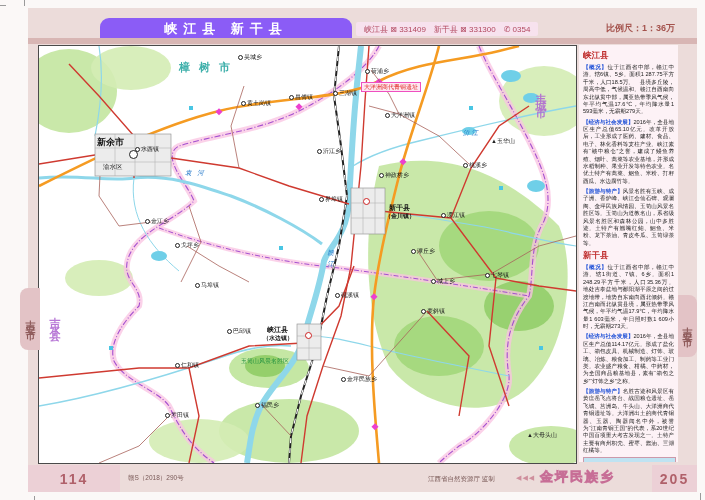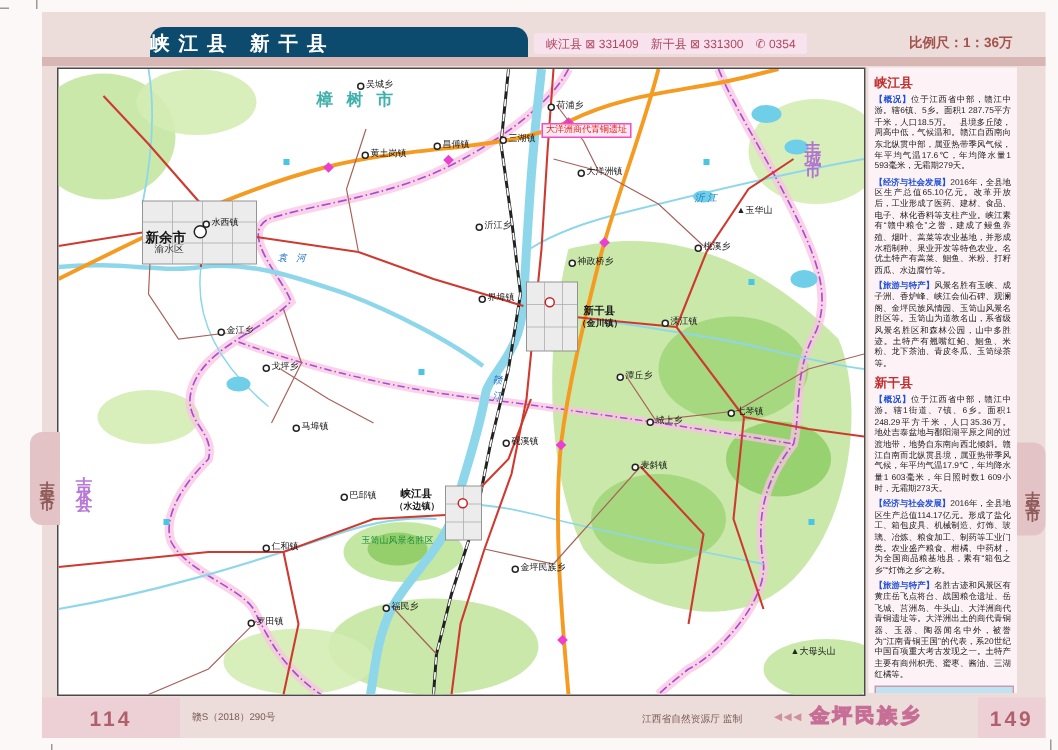--- a/index.html
+++ b/index.html
@@ -1,40 +1,40 @@
 <!DOCTYPE html>
 <html><head>
 <meta charset="utf-8">
 <style>
   html,body{margin:0;padding:0;}
   body{width:705px;height:500px;position:relative;background:#fbf8f7;
        font-family:"Liberation Sans","DejaVu Sans",sans-serif;overflow:hidden;}
   .page{position:absolute;left:28px;top:8px;width:669px;height:484px;background:#ecdcda;}
   .crop{position:absolute;background:#9a9a9a;}
   
-  .tab-title{position:absolute;left:100px;top:18px;width:252px;height:21px;background:#0c4a6e;
+  .tab-title{position:absolute;left:100px;top:18px;width:252px;height:21px;background:#8b5cf6;
      border-radius:9px 9px 0 0;color:#fff;font-weight:bold;font-size:13px;letter-spacing:6px;
-     display:flex;align-items:center;justify-content:flex-start;}
+     display:flex;align-items:center;justify-content:center;}
   .info-chip{position:absolute;left:356px;top:22px;height:14px;padding:0 8px;background:#f7e2ee;
      color:#b1475f;font-size:8px;display:flex;align-items:center;border-radius:2px;white-space:nowrap;}
   .scale-note{position:absolute;right:30px;top:22px;color:#a4524c;font-size:9px;font-weight:bold;}
   .rule-band{position:absolute;left:0px;top:30px;width:669px;height:6px;background:#d8b6b4;}
   
   .map{position:absolute;left:38px;top:45px;width:537px;height:417px;background:#ffffff;
        border:1px solid #4a4a4a;box-sizing:content-box;}
   .map svg{position:absolute;left:0;top:0;}
   #map-labels{position:absolute;left:0;top:0;width:537px;height:417px;}
   .ml{position:absolute;font-size:6px;line-height:1;color:#151515;white-space:nowrap;}
   .ml.city{font-size:9px;font-weight:bold;}
   .ml.district{font-size:6.5px;color:#333;}
   .ml.seat{font-size:7px;font-weight:bold;}
   .ml.seat2{font-size:6px;font-weight:bold;}
   .ml.region{font-size:11px;letter-spacing:9px;color:#b06ad2;opacity:.9;font-weight:bold;}
   .ml.region.v{writing-mode:vertical-rl;letter-spacing:7px;}
-  .ml.region.teal{color:#2ba8a2;margin-left:32px;}
+  .ml.region.teal{color:#2ba8a2;}
   .ml.scenic{color:#1e8f3e;font-size:6px;}
   .ml.special{color:#e0251f;font-size:6px;background:#fde7f2;border:0.5px solid #ef4fc0;padding:1px 2px;}
   .ml.peak{color:#222;font-size:6px;}
   .ml.river{color:#1d74c8;font-size:6.5px;font-style:italic;letter-spacing:2px;}
   .ml.river.v{writing-mode:vertical-rl;}
   .dot{position:absolute;width:3px;height:3px;border:1px solid #222;background:#fff;border-radius:50%;}
   .ml.mark-seat{width:5px;height:5px;border:1.4px solid #c22;background:#fff;border-radius:50%;}
   .ml.mark-city{width:7px;height:7px;border:1.6px solid #222;background:#fff;border-radius:50%;}
   
   .side-tab{position:absolute;width:20px;height:62px;background:#e3c3c6;color:#8f5b5b;font-weight:bold;
@@ -187,21 +187,21 @@
     <g fill="#49c6e4">
       <rect x="150" y="60" width="4" height="4"></rect>
         <rect x="430" y="60" width="4" height="4"></rect>
       <rect x="70" y="300" width="4" height="4"></rect>
         <rect x="500" y="300" width="4" height="4"></rect>
       <rect x="240" y="200" width="4" height="4"></rect>
         <rect x="460" y="140" width="4" height="4"></rect>
     </g>
   </svg>
   <div id="map-labels">
-      <span class="ml city" style="left: 58px; top: 108px;">新余市</span>
+      <span class="ml city" style="left: 58px; top: 92px;">新余市</span>
       <span class="ml district" style="left: 64px; top: 118px;">渝水区</span>
       <span class="ml mark-city" style="left: 90px; top: 104px;"></span>
       <i class="dot" style="left: 96px; top: 101px;"></i>
       <span class="ml town" style="left: 102px; top: 100px;">水西镇</span>
       <i class="dot" style="left: 199px; top: 9px;"></i>
       <span class="ml town" style="left: 205px; top: 8px;">吴城乡</span>
       <i class="dot" style="left: 202px; top: 55px;"></i>
       <span class="ml town" style="left: 208px; top: 54px;">黄土岗镇</span>
       <i class="dot" style="left: 250px; top: 49px;"></i>
       <span class="ml town" style="left: 256px; top: 48px;">昌傅镇</span>
@@ -290,14 +290,14 @@
 </aside>
 
 <div class="footer-blk f-left">
   <span>114</span>
 </div>
 <div class="license">赣S（2018）290号</div>
 <div class="producer">江西省自然资源厅 监制</div>
 <div class="arrows">◀◀◀</div>
 <div class="atlas">金坪民族乡</div>
 <div class="footer-blk f-right">
-  <span>149</span>
+  <span>205</span>
 </div>
 
 </body></html>

